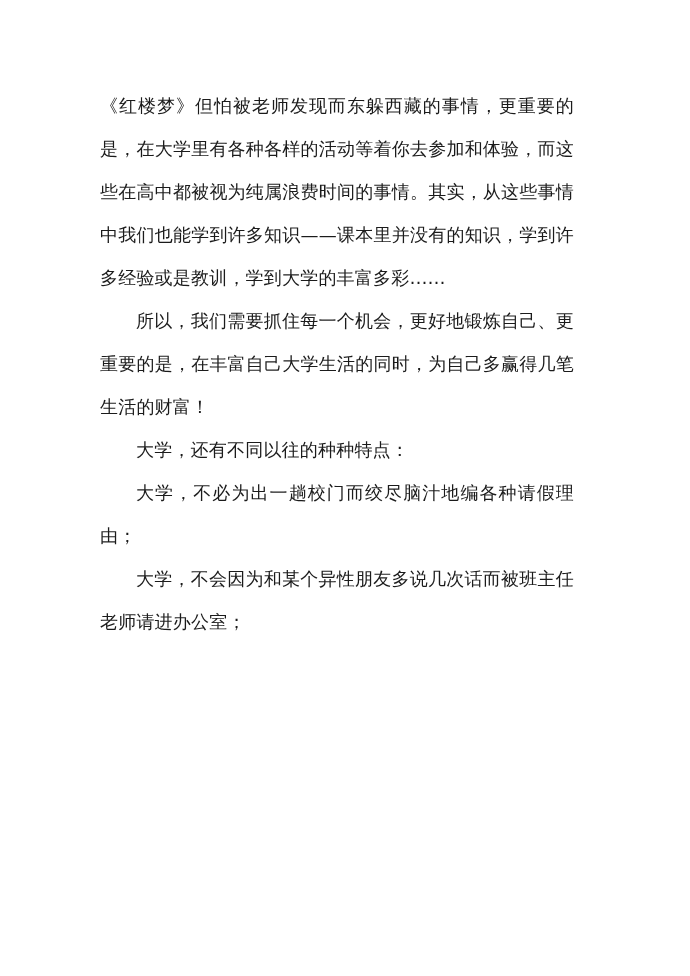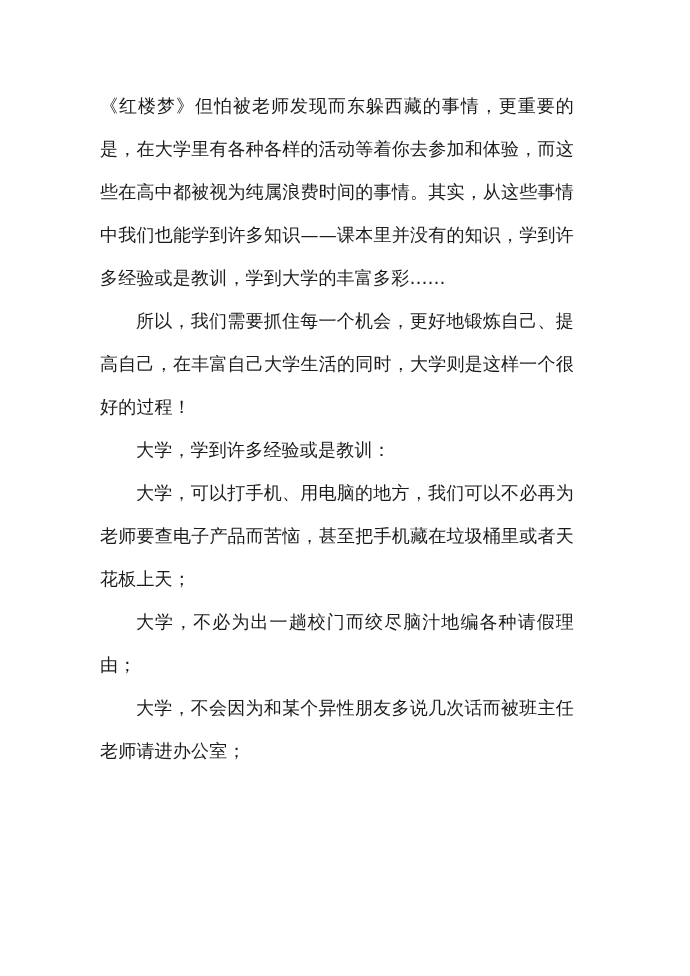--- a/index.html
+++ b/index.html
@@ -48,25 +48,24 @@
 </style>
 </head>
 <body>
 
 <div class="page">
   <div class="page-body">
 
     <p class="para noindent">《红楼梦》但怕被老师发现而东躲西藏的事情，更重要的是，在大学里有各种各样的活动等着你去参加和体验，而这些在高中都被视为纯属浪费时间的事情。其实，从这些事情中我们也能学到许多知识——课本里并没有的知识，学到许多经验或是教训，学到大学的丰富多彩……</p>
 
 
-    <p class="para indent">所以，我们需要抓住每一个机会，更好地锻炼自己、提高自己，在丰富自己大学生活的同时，大学则是这样一个很好的过程！</p>
+    <p class="para indent">所以，我们需要抓住每一个机会，更好地锻炼自己、更重要的是，在丰富自己大学生活的同时，为自己多赢得几笔生活的财富！</p>
 
-    <p class="para indent">大学，学到许多经验或是教训：</p>
+    <p class="para indent">大学，还有不同以往的种种特点：</p>
 
-    <p class="para indent">大学，可以打手机、用电脑的地方，我们可以不必再为老师要查电子产品而苦恼，甚至把手机藏在垃圾桶里或者天花板上天；</p>
 
 
     <p class="para indent">大学，不必为出一趟校门而绞尽脑汁地编各种请假理由；</p>
 
     <p class="para indent">大学，不会因为和某个异性朋友多说几次话而被班主任老师请进办公室；</p>
 
   </div>
 </div>
 
 </body></html>

